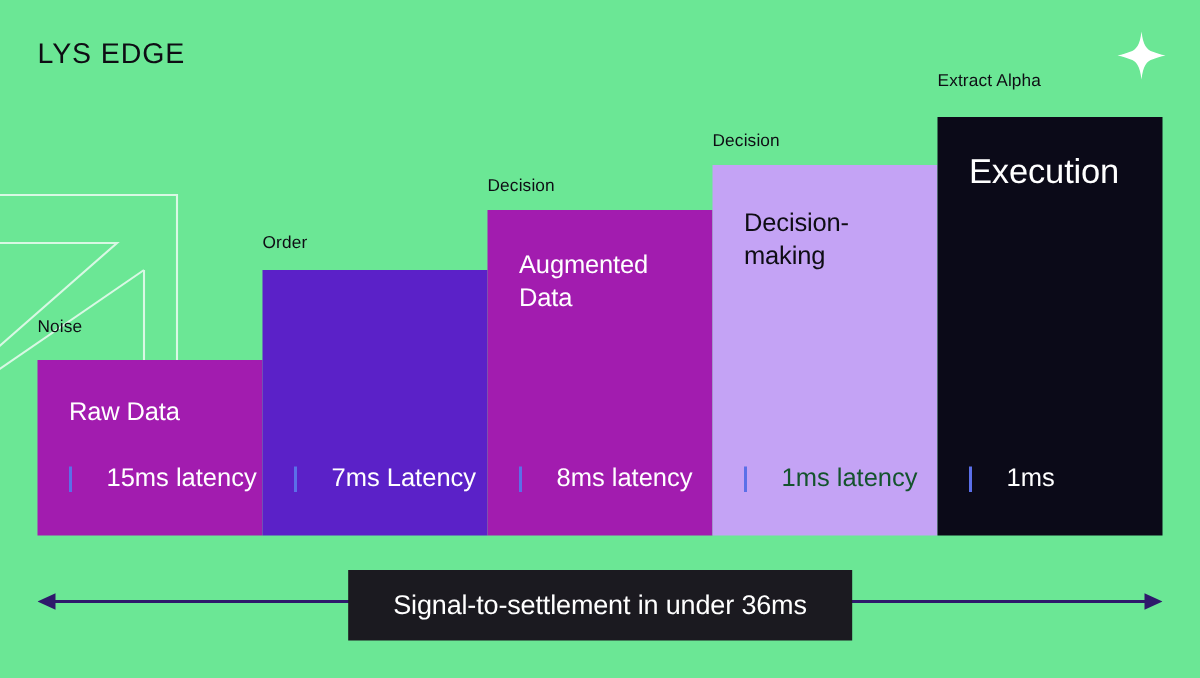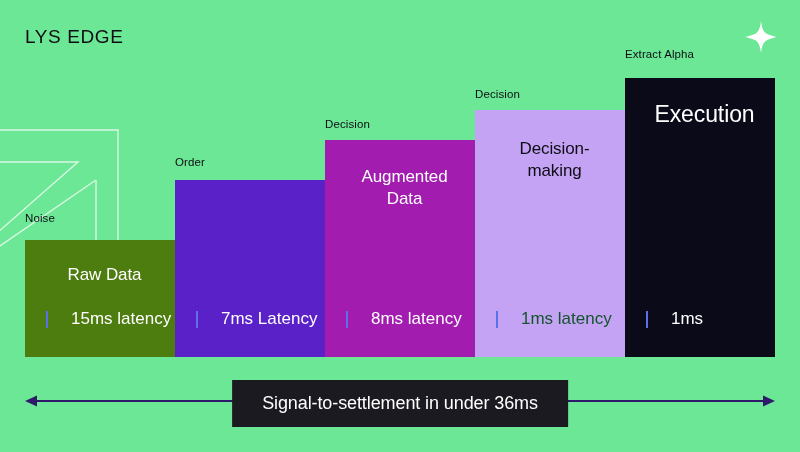--- a/index.html
+++ b/index.html
@@ -66,21 +66,20 @@
     font-size: 11.5px;
     color: #0E0D14;
     white-space: nowrap;
     letter-spacing: 0.1px;
   }
   .bar {
     position: absolute;
     left: 0;
     bottom: 0;
     width: 150px;
-    text-align: center;
   }
   .bar-title {
     position: absolute;
     left: 21px;
     right: 12px;
     font-size: 17px;
     line-height: 1.3;
     font-weight: 400;
     letter-spacing: -0.1px;
   }
@@ -141,21 +140,21 @@
     <path d="M17 1 C18.1 10.2 20.4 13.2 24.6 14.5 C27.0 15.3 29.6 16.3 33 17
              C29.6 17.7 27.0 18.7 24.6 19.5 C20.4 20.8 18.1 23.8 17 33
              C15.9 23.8 13.6 20.8 9.4 19.5 C7.0 18.7 4.4 17.7 1 17
              C4.4 16.3 7.0 15.3 9.4 14.5 C13.6 13.2 15.9 10.2 17 1 Z" fill="#FFFFFF"></path>
   </svg>
 
   <div id="chart">
 
     <div class="stage-col" style="left:0px">
       <div class="cap" style="top:212px">Noise</div>
-      <div class="bar" style="top:240px;height:117px;background:#4d7c0f">
+      <div class="bar" style="top:240px;height:117px;background:#a21caf">
         <div class="bar-title" style="top:24px;color:#FFFFFF">Raw Data</div>
         <div class="lat" style="color:#FFFFFF">
           <span class="lat-rule"></span>
           <span>15ms latency</span>
         </div>
       </div>
     </div>
 
     <div class="stage-col" style="left:150px">
       <div class="cap" style="top:156px">Order</div>

